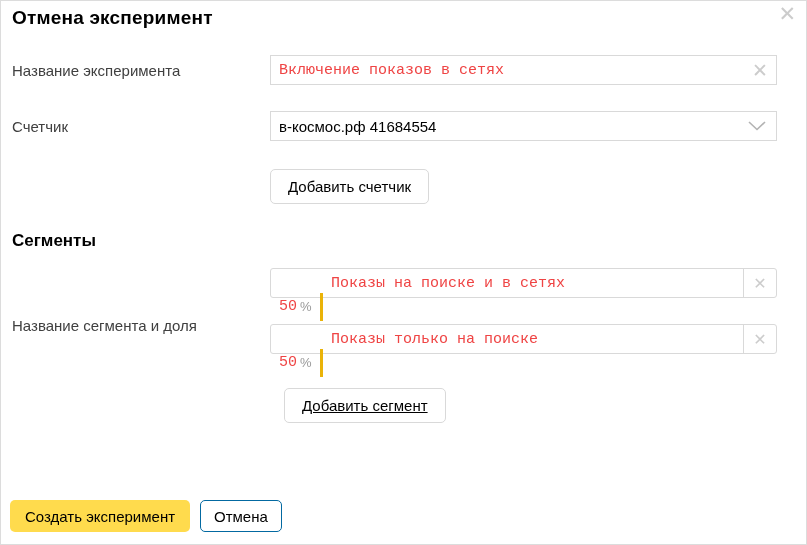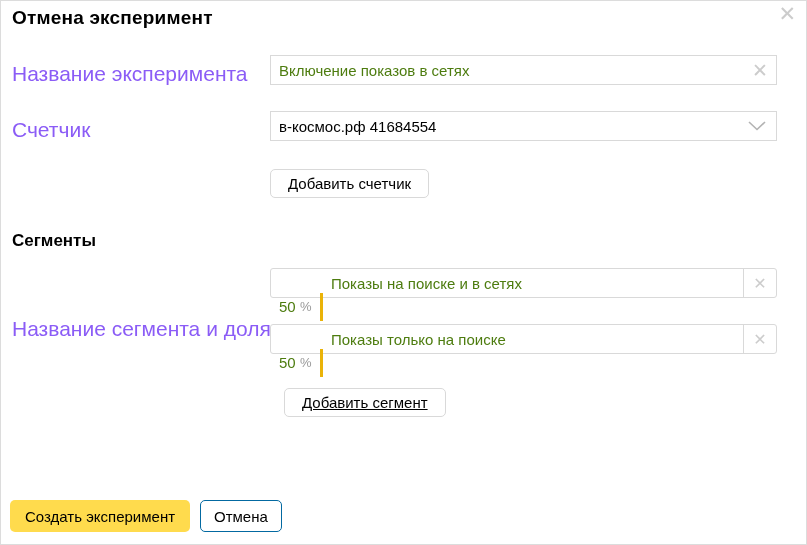--- a/index.html
+++ b/index.html
@@ -28,22 +28,22 @@
     right: 11px; top: 3px;
     font-size: 21px;
     line-height: 21px;
     color: #ccc;
     cursor: pointer;
     font-weight: 300;
   }
   .lbl {
     position: absolute;
     left: 12px;
-    font-size: 21px;
-    color: #8b5cf6;
+    font-size: 15px;
+    color: #404040;
   }
   .lbl-name    { top: 62px; }
   .lbl-counter { top: 118px; }
   .lbl-segment { top: 282px; margin-top: 35px; }
   .section-heading {
     position: absolute;
     left: 12px; top: 231px;
     font-size: 17px;
     font-weight: bold;
   }
@@ -59,23 +59,23 @@
   }
   .name-field   { top: 55px; }
   .select-field { top: 111px; cursor: pointer; }
   .seg-row-1    { top: 268px; border-radius: 3px; }
   .seg-row-2    { top: 324px; border-radius: 3px; }
   .field input {
     border: none;
     outline: none;
     flex: 1;
     height: 100%;
-    font-family: Liberation Sans, sans-serif;
-    font-size: 15px;
-    color: #4d7c0f;
+    font-family: Liberation Mono, monospace;
+    font-size: 15px;
+    color: #ef4444;
     padding: 0 8px;
     background: transparent;
     min-width: 0;
   }
   .clear {
     color: #ccc;
     font-size: 19px;
     line-height: 19px;
     padding: 0 8px;
     cursor: pointer;
@@ -125,21 +125,21 @@
     display: flex;
     align-items: center;
     justify-content: center;
     color: #ccc;
     font-size: 16px;
     cursor: pointer;
     user-select: none;
   }
   .btn {
     position: absolute;
-    height: 29px;
+    height: 35px;
     background: #fff;
     border: 1px solid #d9d9d9;
     border-radius: 5px;
     font-family: "Liberation Sans", sans-serif;
     font-size: 15px;
     color: #000;
     padding: 0 17px;
     cursor: pointer;
   }
   .btn-add-counter { left: 270px; top: 169px; }

